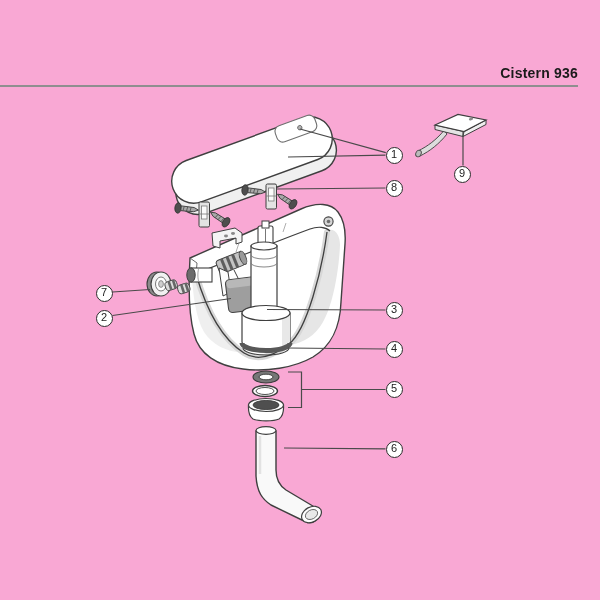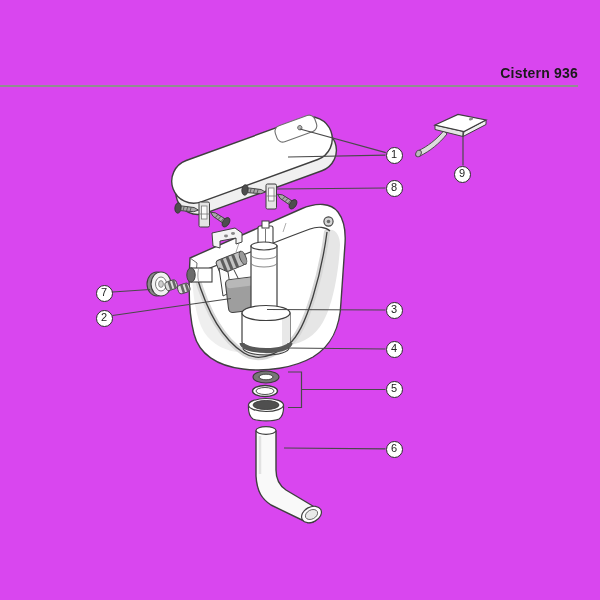--- a/index.html
+++ b/index.html
@@ -1,16 +1,16 @@
 <!DOCTYPE html>
 <html><head>
 <meta charset="utf-8">
 <style>
   html,body{margin:0;padding:0;background:#ffffff;}
-  .page{position:relative;width:600px;height:600px;background:#d946ef;overflow:hidden;
+  .page{position:relative;width:600px;height:600px;background:#f9a8d4;overflow:hidden;
         font-family:"Liberation Sans",sans-serif;}
   .hdr-title{position:absolute;top:65px;right:22px;font-size:14px;font-weight:700;color:#1a1a1a;letter-spacing:.2px;}
   .hdr-rule{position:absolute;top:85px;left:0;width:578px;height:2px;background:#8f8f8f;}
   .art{position:absolute;left:0;top:0;width:600px;height:600px;}
   .callout{position:absolute;width:17px;height:17px;box-sizing:border-box;border:1.4px solid #2d2d2d;
            border-radius:50%;background:#ffffff;color:#222;font-size:11px;line-height:13.6px;
            text-align:center;font-weight:400;}
 </style>
 </head>
 <body>

